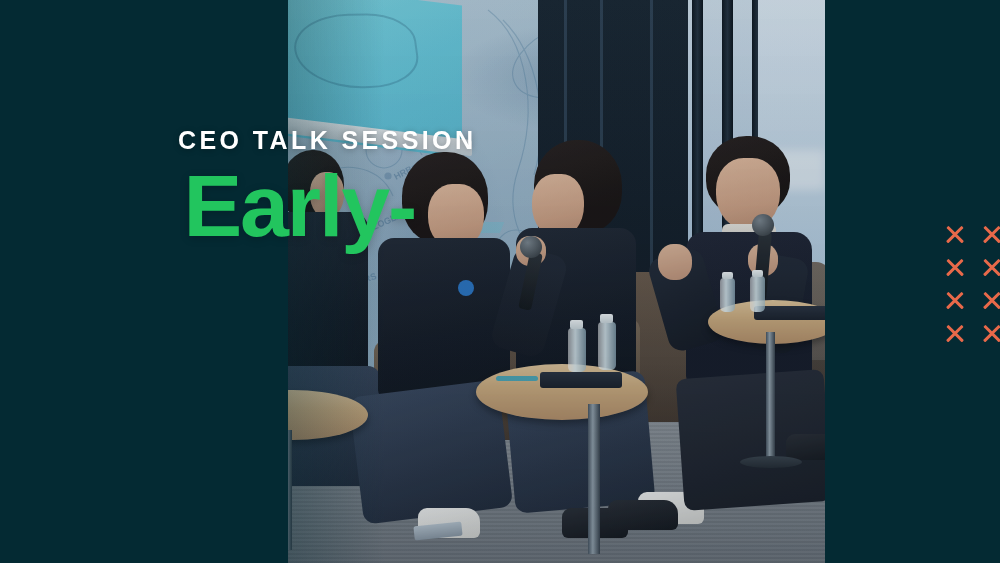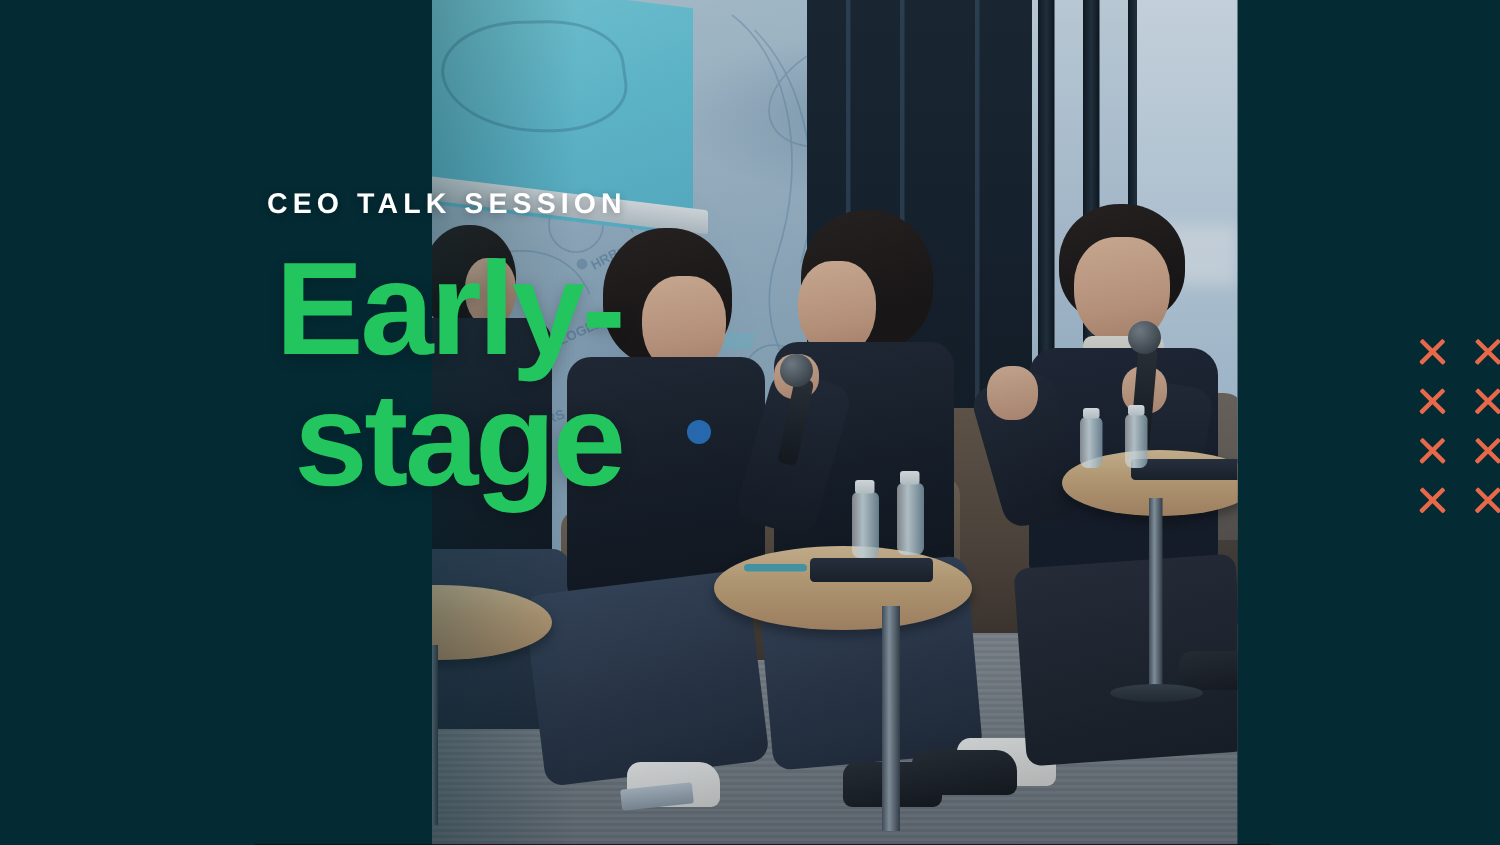--- a/index.html
+++ b/index.html
@@ -200,21 +200,21 @@
       linear-gradient(90deg, rgba(4,42,51,.30) 0%, rgba(4,42,51,0) 18%),
       linear-gradient(180deg, rgba(10,30,45,.12) 0%, rgba(10,25,40,.18) 100%);
     pointer-events:none;
   }
 
   
   #eyebrow {
     position: absolute;
     left: 178px;
     top: 126px;
-    font-size: 19px;
+    font-size: 25px;
     font-weight: bold;
     letter-spacing: 3.4px;
     color: #ffffff;
     white-space: nowrap;
     text-shadow: 0 1px 6px rgba(0,0,0,.30);
   }
   #headline {
     position: absolute;
     left: 40px;
     top: 162px;
@@ -402,21 +402,20 @@
     <div class="ph-layer" style="left:126px; top:524px; width:48px; height:14px; background:linear-gradient(180deg,#b9c6d0,#8d9aa6); border-radius:2px; transform:rotate(-6deg);"></div>
     <div class="ph-layer shoe" style="left:320px; top:500px; width:70px; height:30px;"></div>
 
     <div id="photo-grade"></div>
   </div>
 
   <div id="eyebrow">CEO TALK SESSION</div>
 
   <div id="headline">
     <span class="hl-line">Early-</span>
-    <span class="hl-line">stage</span>
   </div>
 
   <div id="xgrid">
     <div class="xmark"></div>
     <div class="xmark"></div>
     <div class="xmark"></div>
     <div class="xmark"></div>
     <div class="xmark"></div>
     <div class="xmark"></div>
     <div class="xmark"></div>

